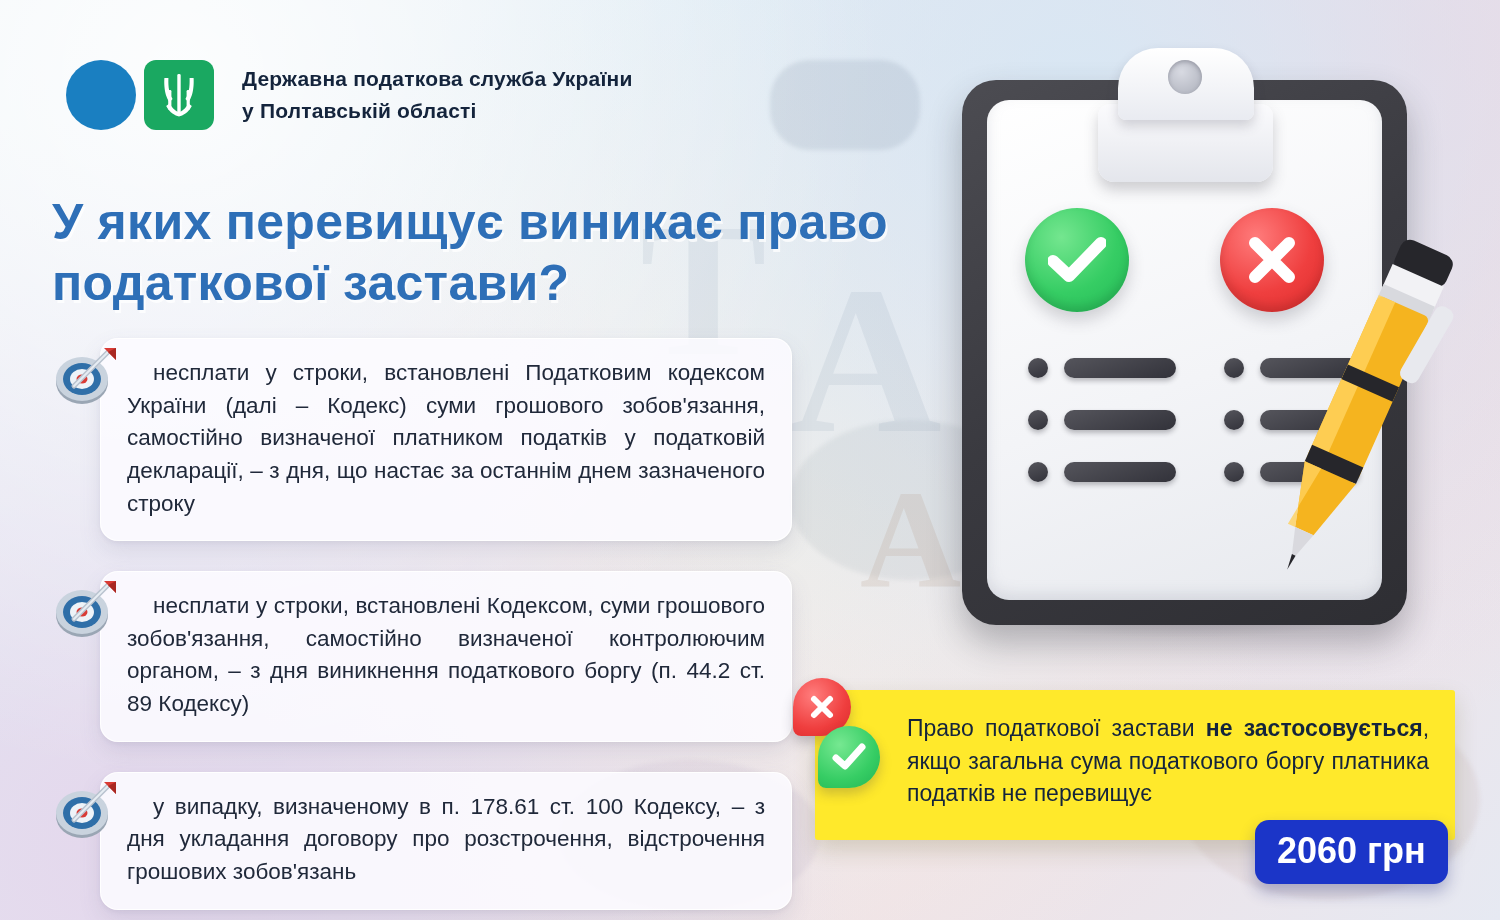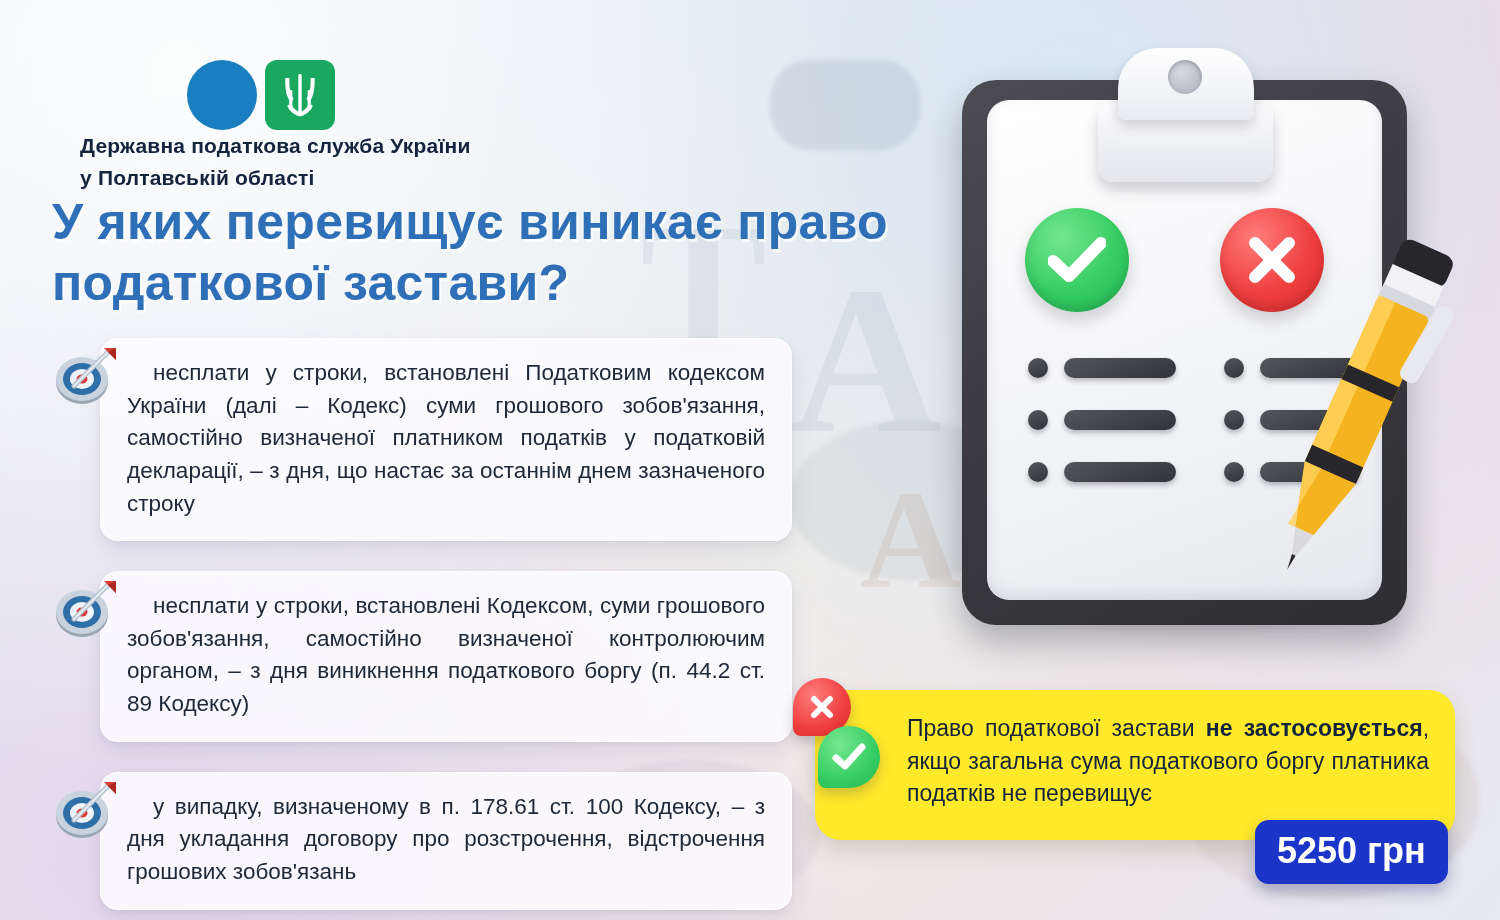--- a/index.html
+++ b/index.html
@@ -37,21 +37,21 @@
     filter: blur(2px);
   }
   .blob1 { left: 770px; top: 60px; width: 150px; height: 90px; background: rgba(120,140,160,0.18); border-radius: 40px; }
   .blob2 { left: 790px; top: 420px; width: 240px; height: 160px; background: rgba(130,145,160,0.12); }
   .blob3 { left: 1180px; top: 700px; width: 300px; height: 200px; background: rgba(190,170,160,0.16); }
   .blob4 { left: 560px; top: 760px; width: 260px; height: 150px; background: rgba(170,160,190,0.12); }
 
   
   .header {
     position: absolute; left: 66px; top: 58px;
-    display: flex; align-items: center; gap: 0; flex-direction: column;
+    display: flex; align-items: center; gap: 0;
   }
   .logo-wrap { position: relative; width: 162px; height: 74px; flex: 0 0 auto; }
   .logo-circle-blue {
     position: absolute; left: 0; top: 2px;
     width: 70px; height: 70px; border-radius: 50%;
     background: #1a7fc1;
   }
   .logo-square-green {
     position: absolute; left: 78px; top: 2px;
     width: 70px; height: 70px; border-radius: 12px;
@@ -158,21 +158,21 @@
   }
   .bar-a { width: 112px; }
   .bar-b { width: 100px; }
   .col2 { margin-left: 48px; }
   .pen-wrap { position: absolute; left: 340px; top: 210px; width: 200px; height: 380px; }
 
   
   .note {
     position: absolute; left: 815px; top: 690px; width: 640px;
     background: #ffe92b;
-    border-radius: 26px;
+    border-radius: 3px;
     padding: 22px 26px 30px 92px;
     box-shadow: 0 10px 22px rgba(110,100,40,0.22);
   }
   .note p {
     font-size: 23px; line-height: 1.42; color: #14243c;
     text-align: justify; text-justify: inter-word;
   }
   .note b { font-weight: bold; }
   .bubble-cross {
     position: absolute; left: 793px; top: 678px;
@@ -371,15 +371,15 @@
       </svg>
     </div>
   </div>
   <div class="bubble-check">
     <div class="bubble bubble-green">
       <svg width="34" height="28" viewBox="0 0 34 28" aria-hidden="true">
         <path d="M4 15 L13 23 L30 4" stroke="#ffffff" stroke-width="7" fill="none" stroke-linecap="round" stroke-linejoin="round"></path>
       </svg>
     </div>
   </div>
-  <div class="amount">5250 грн</div>
+  <div class="amount">2060 грн</div>
 
 </div>
 
 </body></html>

